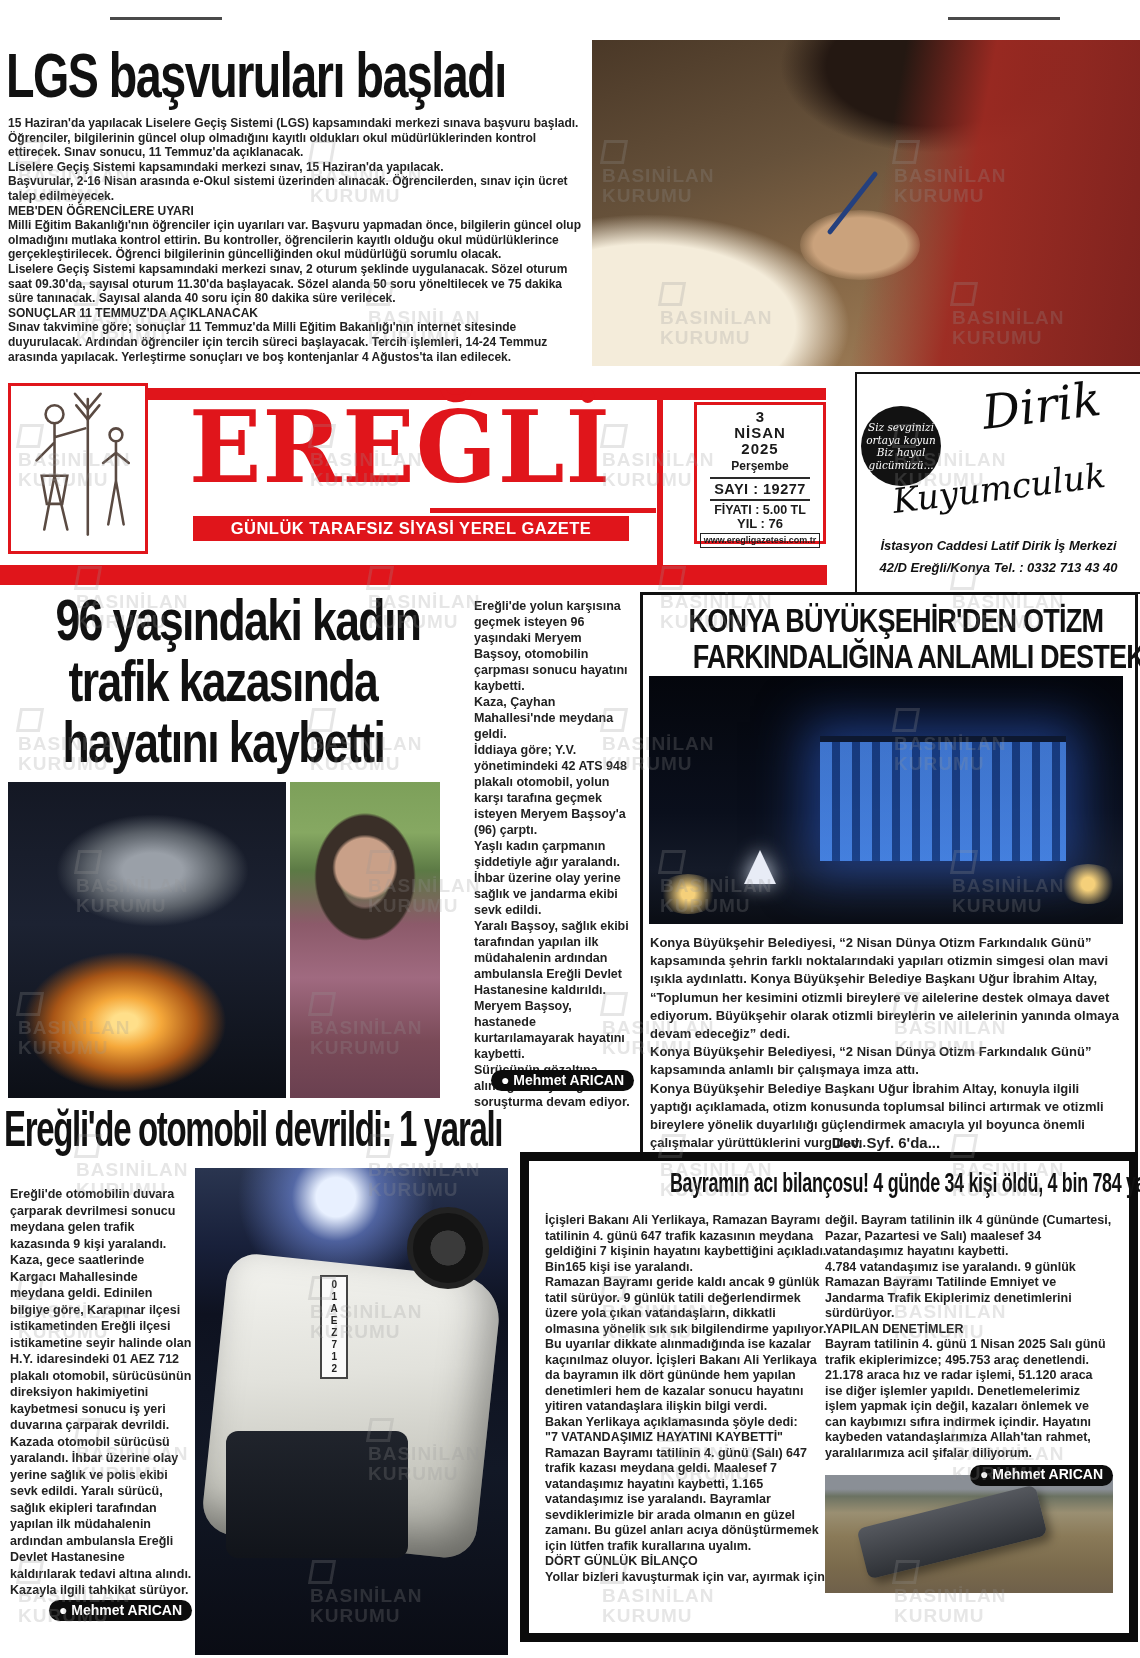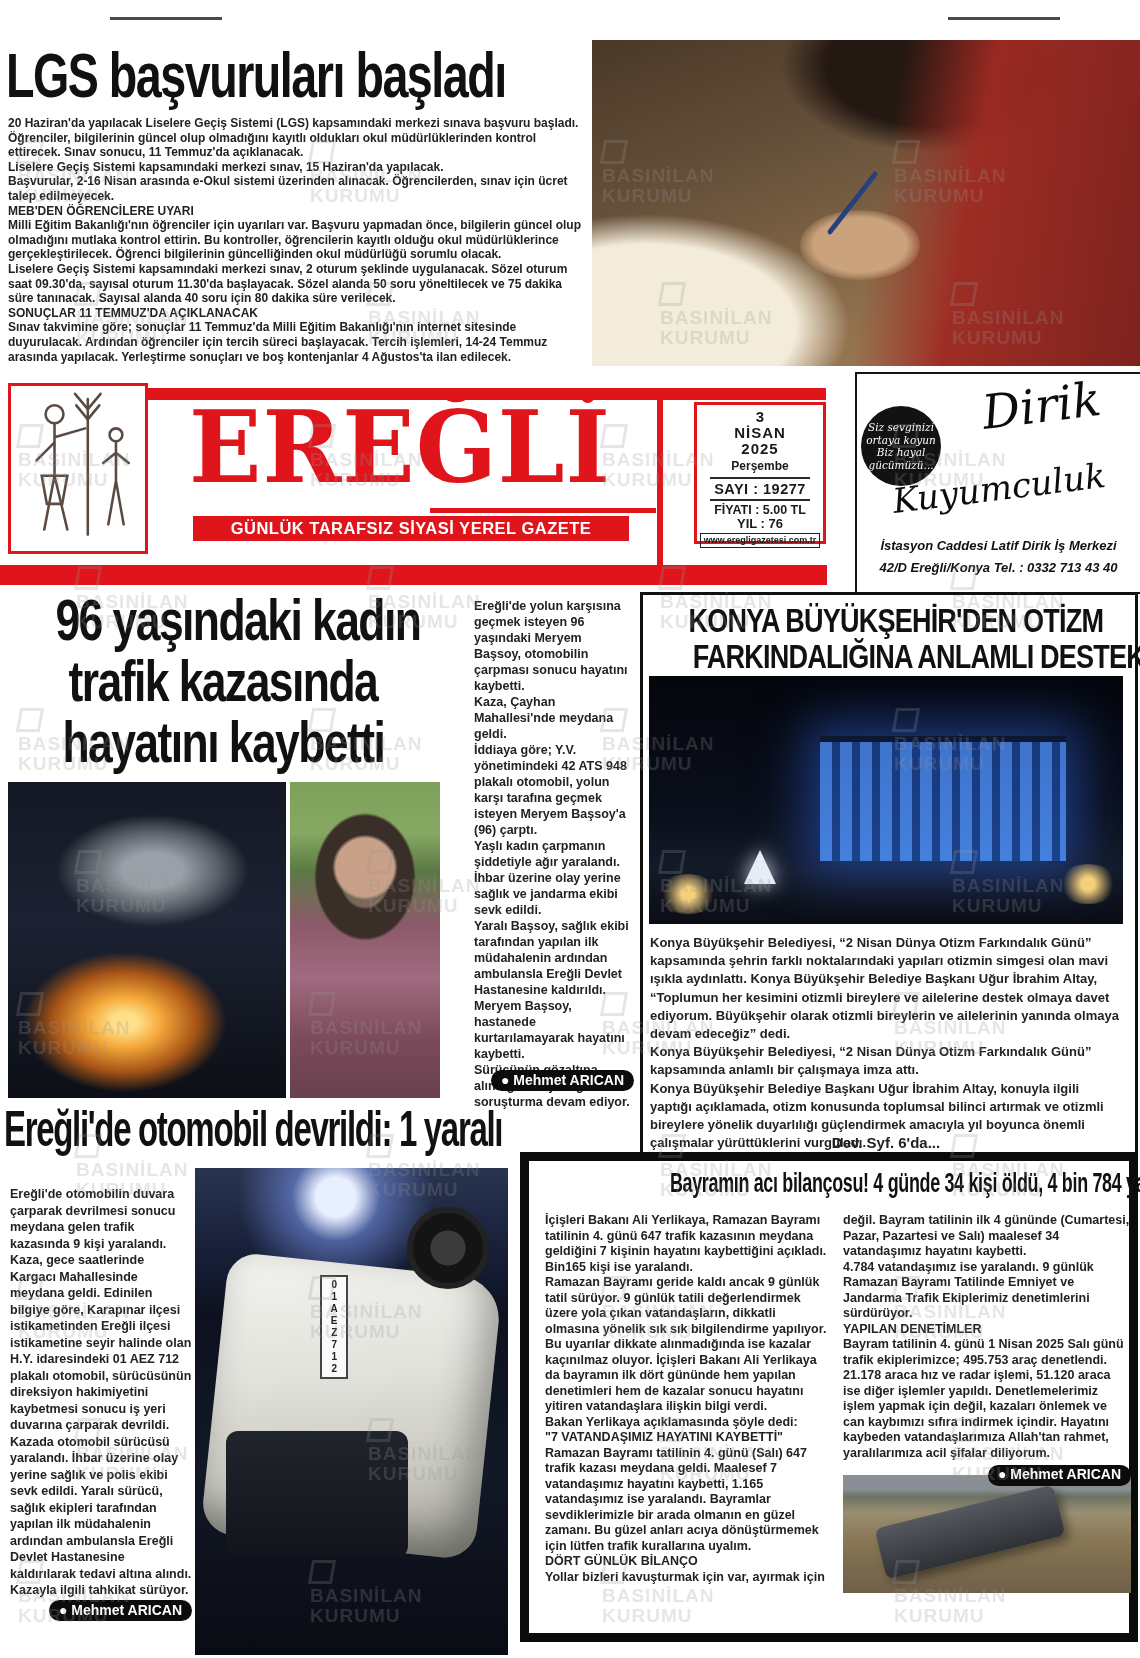--- a/index.html
+++ b/index.html
@@ -112,38 +112,38 @@
   #devrildi-headline .cond{font-size:50px;line-height:58px;letter-spacing:-2px;transform:scaleX(.66);white-space:nowrap;}
   #devrildi-col{left:10px;top:1186px;width:182px;font-size:12.5px;line-height:16.5px;font-weight:700;color:#222;}
   #devrildi-col p{margin:0;}
   #devrildi-byline{left:10px;top:1600px;width:182px;text-align:right;}
   
   #bayram-box{left:520px;top:1152px;width:618px;height:490px;border:9px solid #0b0b0b;box-sizing:border-box;background:#fff;}
   #bayram-headline{margin-top:6px;text-align:center;font-weight:700;color:#111;}
   #bayram-headline .condc{font-size:28px;line-height:32px;letter-spacing:-.5px;transform:scaleX(.64);white-space:nowrap;}
   .bayram-col{position:absolute;top:52px;font-size:12.5px;line-height:15.5px;font-weight:700;color:#222;}
   #bayram-col-left{left:16px;width:284px;}
-  #bayram-col-right{left:314px;width:288px;}
+  #bayram-col-right{left:296px;width:288px;}
   .bayram-col p{margin:0;}
   #bayram-photo-wrap{position:relative;margin-top:14px;}
   #bayram-byline{position:absolute;top:-10px;right:0;z-index:2;}
   
   #wm{position:absolute;left:0;top:0;width:992px;height:1658px;z-index:40;pointer-events:none;}
   .wm-item{position:absolute;color:rgba(150,150,150,.24);font-weight:700;font-size:19px;line-height:20px;letter-spacing:1px;}
   .wm-box{display:block;width:18px;height:18px;border:3px solid rgba(150,150,150,.24);margin-bottom:2px;transform:skewX(-10deg);}
 </style>
 </head>
 <body>
 
 <div class="toprule" style="left:110px;"></div>
 <div class="toprule" style="left:948px;"></div>
 
 <div class="abs" id="lgs-headline"><span class="cond">LGS başvuruları başladı</span></div>
 <div class="abs" id="lgs-body">
-  <p>20 Haziran'da yapılacak Liselere Geçiş Sistemi (LGS) kapsamındaki merkezi sınava başvuru başladı. Öğrenciler, bilgilerinin güncel olup olmadığını kayıtlı oldukları okul müdürlüklerinden kontrol ettirecek. Sınav sonucu, 11 Temmuz'da açıklanacak.</p>
+  <p>15 Haziran'da yapılacak Liselere Geçiş Sistemi (LGS) kapsamındaki merkezi sınava başvuru başladı. Öğrenciler, bilgilerinin güncel olup olmadığını kayıtlı oldukları okul müdürlüklerinden kontrol ettirecek. Sınav sonucu, 11 Temmuz'da açıklanacak.</p>
   <p>Liselere Geçiş Sistemi kapsamındaki merkezi sınav, 15 Haziran'da yapılacak.</p>
   <p>Başvurular, 2-16 Nisan arasında e-Okul sistemi üzerinden alınacak. Öğrencilerden, sınav için ücret talep edilmeyecek.</p>
   <p>MEB'DEN ÖĞRENCİLERE UYARI</p>
   <p>Milli Eğitim Bakanlığı'nın öğrenciler için uyarıları var. Başvuru yapmadan önce, bilgilerin güncel olup olmadığını mutlaka kontrol ettirin. Bu kontroller, öğrencilerin kayıtlı olduğu okul müdürlüklerince gerçekleştirilecek. Öğrenci bilgilerinin güncelliğinden okul müdürlüğü sorumlu olacak.</p>
   <p>Liselere Geçiş Sistemi kapsamındaki merkezi sınav, 2 oturum şeklinde uygulanacak. Sözel oturum saat 09.30'da, sayısal oturum 11.30'da başlayacak. Sözel alanda 50 soru yöneltilecek ve 75 dakika süre tanınacak. Sayısal alanda 40 soru için 80 dakika süre verilecek.</p>
   <p>SONUÇLAR 11 TEMMUZ'DA AÇIKLANACAK</p>
   <p>Sınav takvimine göre; sonuçlar 11 Temmuz'da Milli Eğitim Bakanlığı'nın internet sitesinde duyurulacak. Ardından öğrenciler için tercih süreci başlayacak. Tercih işlemleri, 14-24 Temmuz arasında yapılacak. Yerleştirme sonuçları ve boş kontenjanlar 4 Ağustos'ta ilan edilecek.</p>
 </div>
 <div class="photo" id="photo-student">
   <div class="hand"></div>

